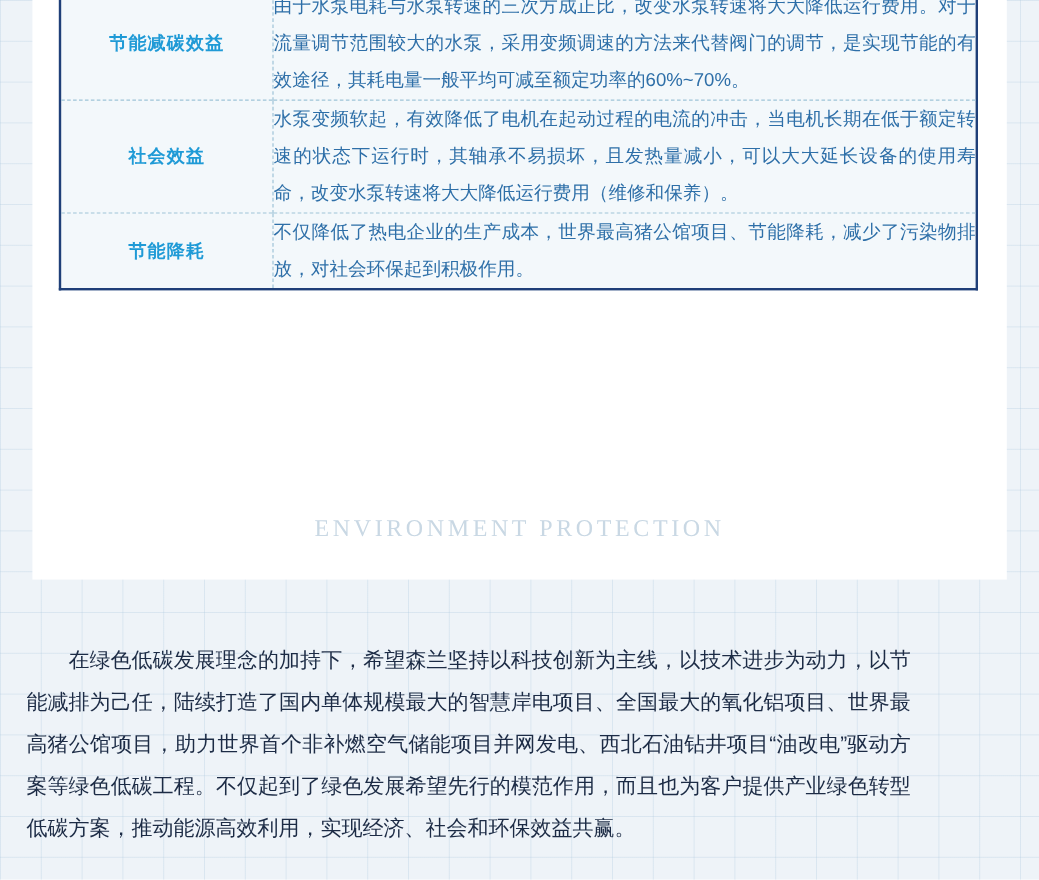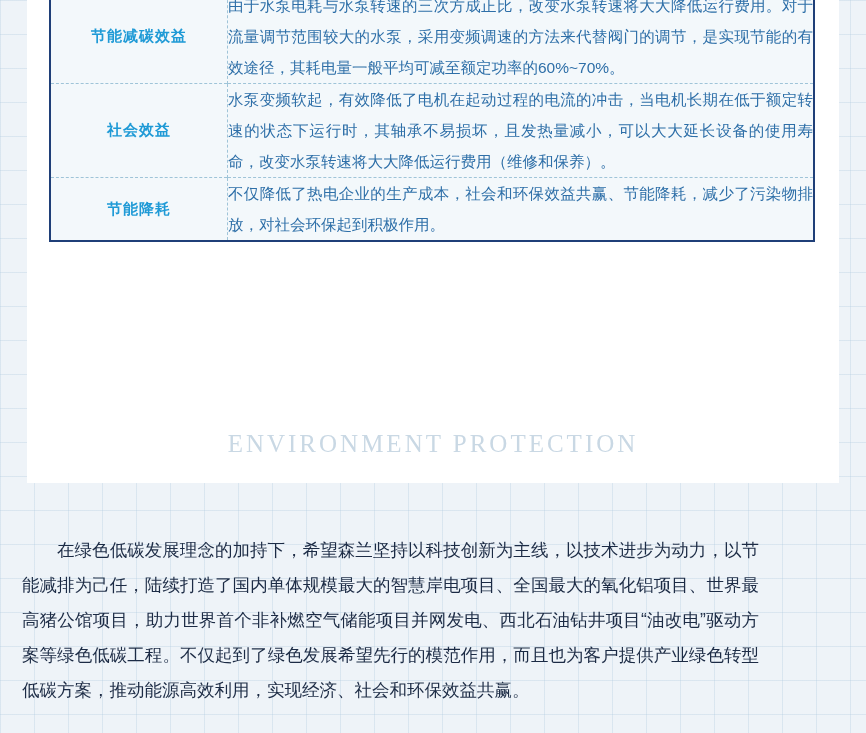--- a/index.html
+++ b/index.html
@@ -78,21 +78,21 @@
     text-align: justify;
     text-justify: inter-ideograph;
   }
   .watermark {
     position: absolute;
     left: 0;
     right: 0;
     top: 440px;
     text-align: center;
     color: #c9d8e4;
-    font-size: 25px;
+    font-size: 20px;
     letter-spacing: 3px;
     font-family: "Liberation Serif", serif;
   }
   
   .para-section {
     position: absolute;
     left: 0;
     top: 515px;
     width: 781px;
     padding: 0 22px 0 22px;
@@ -123,21 +123,21 @@
           <tr>
             <td class="label">节能减碳效益</td>
             <td class="body">由于水泵电耗与水泵转速的三次方成正比，改变水泵转速将大大降低运行费用。对于流量调节范围较大的水泵，采用变频调速的方法来代替阀门的调节，是实现节能的有效途径，其耗电量一般平均可减至额定功率的60%~70%。</td>
           </tr>
           <tr class="row-sep">
             <td class="label">社会效益</td>
             <td class="body">水泵变频软起，有效降低了电机在起动过程的电流的冲击，当电机长期在低于额定转速的状态下运行时，其轴承不易损坏，且发热量减小，可以大大延长设备的使用寿命，改变水泵转速将大大降低运行费用（维修和保养）。</td>
           </tr>
           <tr class="row-sep">
             <td class="label">节能降耗</td>
-            <td class="body">不仅降低了热电企业的生产成本，社会和环保效益共赢、节能降耗，减少了污染物排放，对社会环保起到积极作用。</td>
+            <td class="body">不仅降低了热电企业的生产成本，世界最高猪公馆项目、节能降耗，减少了污染物排放，对社会环保起到积极作用。</td>
           </tr>
         </tbody>
       </table>
     </div>
 
     <div class="watermark">ENVIRONMENT PROTECTION</div>
   </div>
 
   <div class="para-section">
     <p class="para">在绿色低碳发展理念的加持下，希望森兰坚持以科技创新为主线，以技术进步为动力，以节能减排为己任，陆续打造了国内单体规模最大的智慧岸电项目、全国最大的氧化铝项目、世界最高猪公馆项目，助力世界首个非补燃空气储能项目并网发电、西北石油钻井项目“油改电”驱动方案等绿色低碳工程。不仅起到了绿色发展希望先行的模范作用，而且也为客户提供产业绿色转型低碳方案，推动能源高效利用，实现经济、社会和环保效益共赢。</p>

